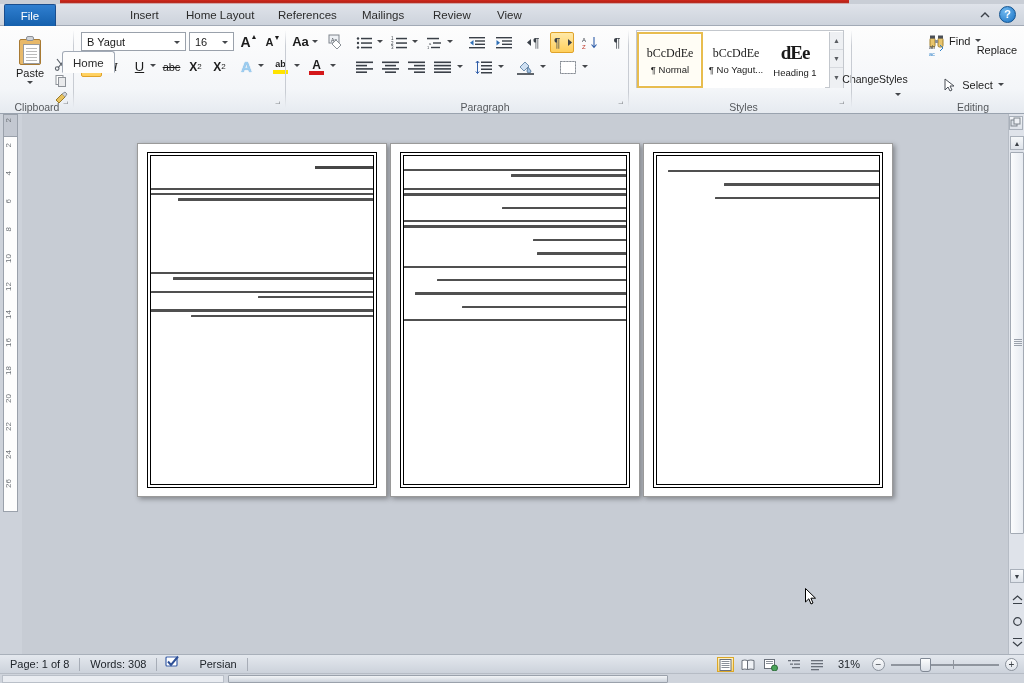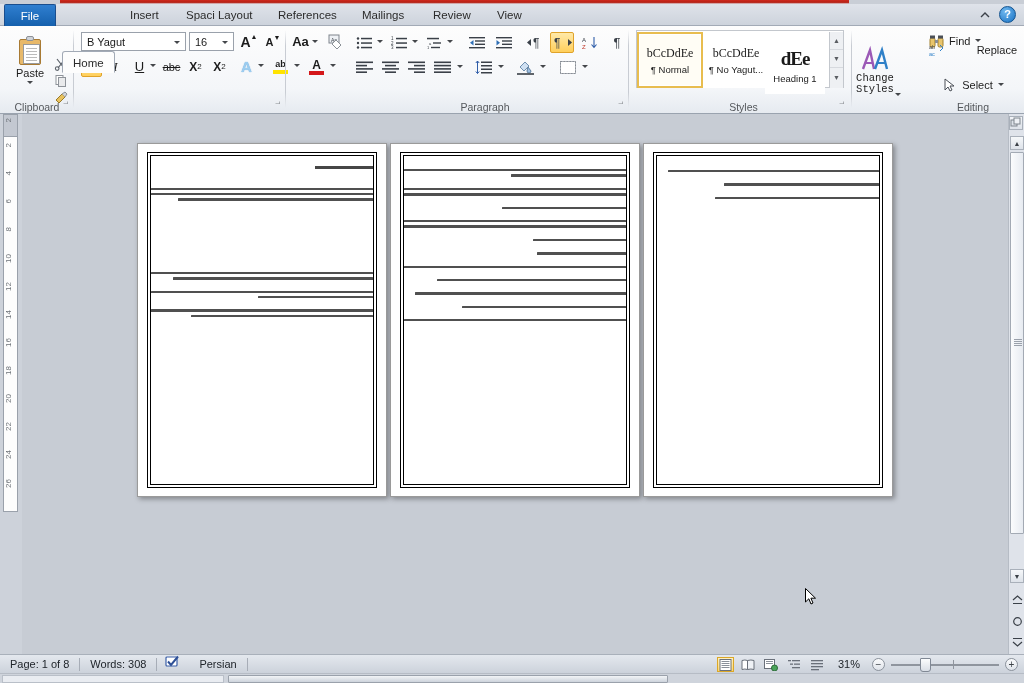--- a/index.html
+++ b/index.html
@@ -189,21 +189,21 @@
 
   <div class="titlebar">
     <div class="tb-left"></div>
     <div class="tb-right"></div>
   </div>
 
   <div class="tabstrip">
     <div class="tab file" style="left:4px;width:52px;">File</div>
     <div class="tab active" style="left:62px;width:53px;">Home</div>
     <div class="tab" style="left:120px;">Insert</div>
-    <div class="tab" style="left:176px;">Spaci Layout</div>
+    <div class="tab" style="left:176px;">Home Layout</div>
     <div class="tab" style="left:268px;">References</div>
     <div class="tab" style="left:352px;">Mailings</div>
     <div class="tab" style="left:423px;">Review</div>
     <div class="tab" style="left:487px;">View</div>
 
     <div style="position:absolute;right:32px;top:4px;width:14px;height:14px;">
       <svg width="14" height="14" viewBox="0 0 14 14">
           <path d="M3 9 L7 5 L11 9" stroke="#3b4048" stroke-width="1.4" fill="none"></path>
         </svg>
     </div>
@@ -488,31 +488,31 @@
     <div class="grp" style="left:630px;width:292px;">
       <div class="gallery" style="left:6px;top:4px;">
         <div class="sitem sel" style="left:0;">
           <span style="font-size:12px;font-family:'Liberation Serif',serif;">bCcDdEe</span>
           <span class="sname">¶ Normal</span>
         </div>
         <div class="sitem" style="left:66px;">
           <span style="font-size:12px;font-family:'Liberation Serif',serif;">bCcDdEe</span>
           <span class="sname">¶ No Yagut...</span>
         </div>
-        <div class="sitem" style="left:128px;width:60px;margin-top:6px;">
+        <div class="sitem" style="left:128px;width:60px;">
           <span style="font-size:19px;font-family:'Liberation Serif',serif;font-weight:bold;letter-spacing:-1px;">dEe</span>
           <span class="sname">Heading 1</span>
         </div>
         <div class="gspin">
           <div>▲</div>
           <div>▼</div>
           <div style="border-bottom:none;">▼</div>
         </div>
       </div>
-      <div class="rb" style="left:220px;top:8px;width:50px;height:72px;flex-direction:column;font-family:Liberation Mono, monospace;">
+      <div class="rb" style="left:220px;top:17px;width:50px;height:72px;flex-direction:row;">
         <svg width="30" height="28" viewBox="0 0 30 28">
           <path d="M3 24 L10 5 L14 24" stroke="#9b59b6" stroke-width="2.4" fill="none"></path>
           <path d="M5 18 L12.5 18" stroke="#9b59b6" stroke-width="2"></path>
           <path d="M15 24 L22 5 L27 24" stroke="#2f80c8" stroke-width="2.4" fill="none"></path>
           <path d="M17.5 18 L25 18" stroke="#2f80c8" stroke-width="2"></path>
         </svg>
         <span style="font-size:10.5px;line-height:11px;text-align:center;">Change</span>
         <span style="font-size:10.5px;line-height:11px;text-align:center;">Styles</span>
       </div>
       <div class="rb" style="left:262px;top:62px;width:11px;height:13px;">

